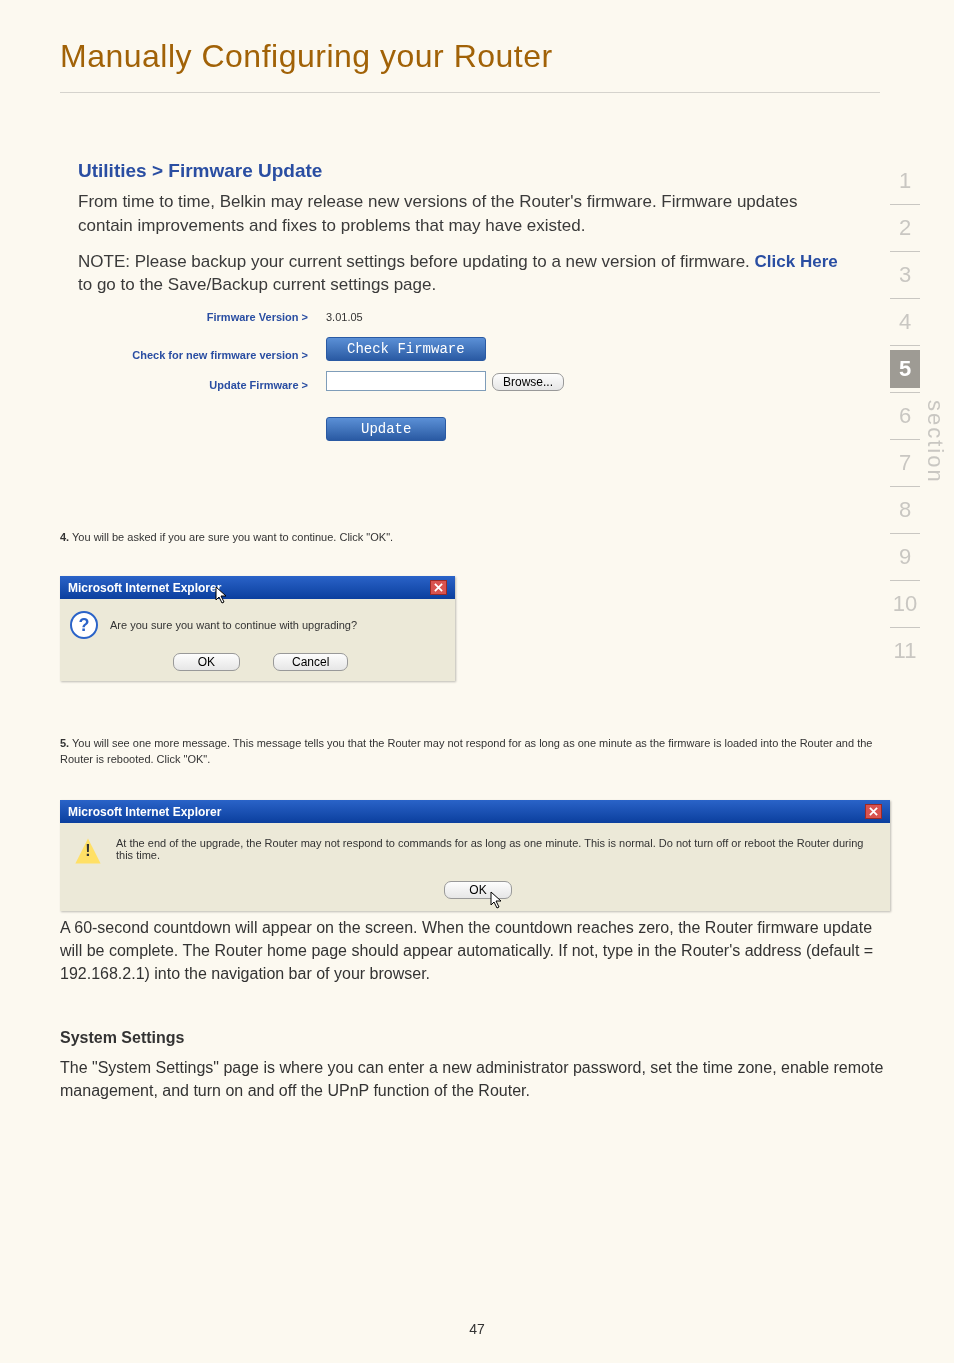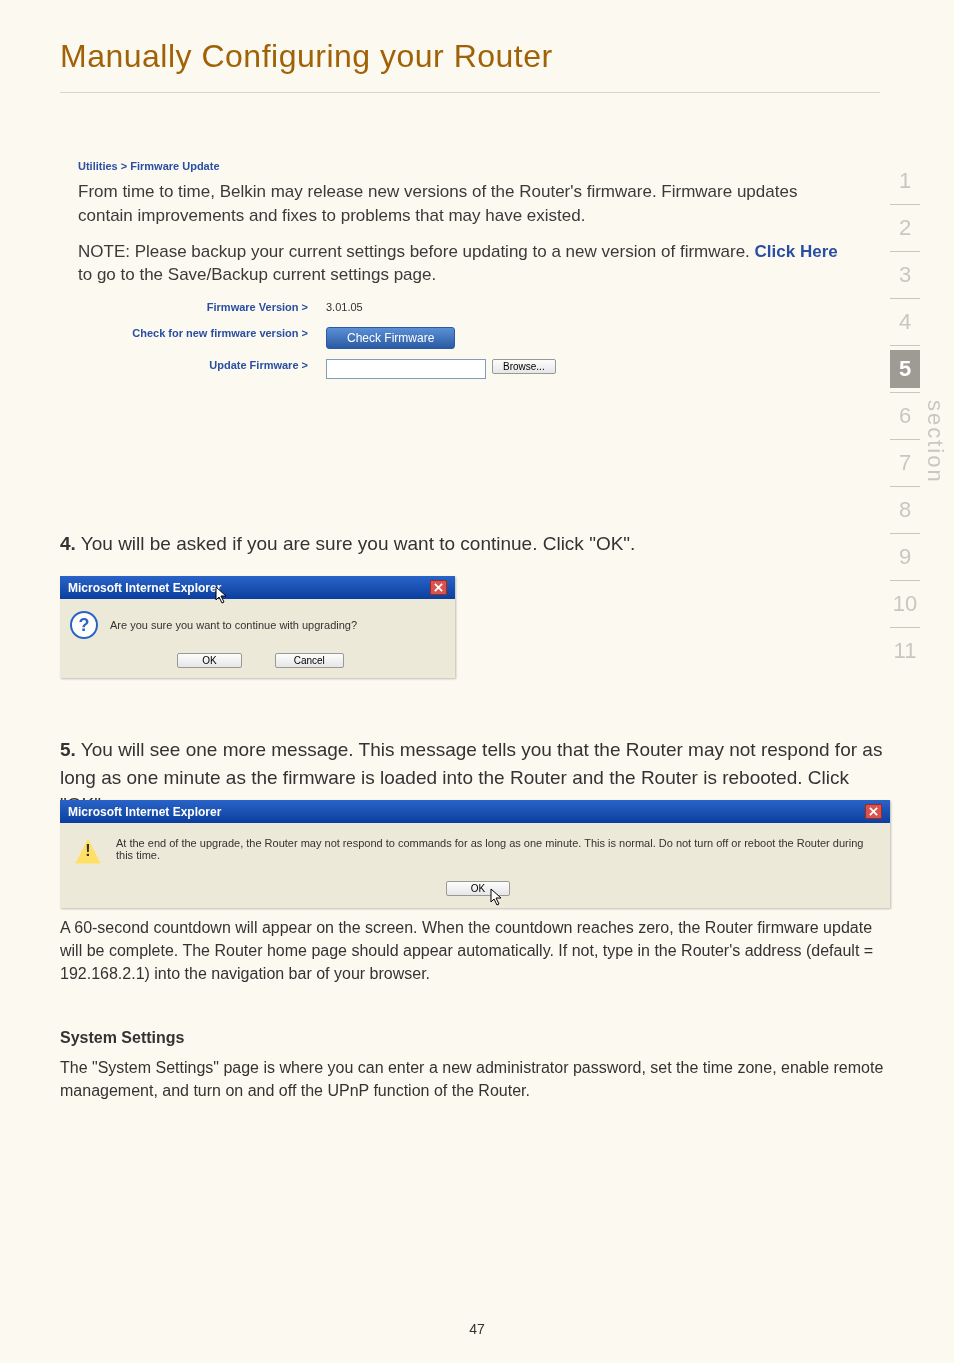--- a/index.html
+++ b/index.html
@@ -30,75 +30,76 @@
   }
   
   .util-panel {
     position: absolute;
     top: 160px;
     left: 78px;
     width: 760px;
   }
   .util-head {
     color: #2a4ea2;
-    font-size: 11px;
+    font-size: 19px;
     font-weight: bold;
     margin-bottom: 8px;
   }
   .util-text {
     font-size: 17px;
     color: #3a3a3a;
     line-height: 1.4;
     margin-bottom: 12px;
   }
   .util-link { color: #2a4ea2; font-weight: bold; margin-top: 24px; }
   .util-row {
     display: flex;
-    align-items: flex-start;
+    align-items: flex-end;
     font-size: 11px;
     margin-top: 14px;
   }
   .util-label {
     width: 248px;
     text-align: right;
     color: #2a4ea2;
     font-weight: bold;
     padding-right: 18px;
   }
   .util-val { color: #333; }
   .util-btn {
     background: linear-gradient(#5b90d6, #2a5aa3);
     color: #fff;
-    font-size: 12px;
+    font-size: 14px;
     padding: 3px 20px;
     border: 1px solid #2a5aa3;
     border-radius: 3px;
+    font-family: Liberation Mono, monospace;
   }
   .field-box {
     width: 160px;
     height: 20px;
     border: 1px solid #7f9db9;
     background: #fff;
     display: inline-block;
     vertical-align: middle;
   }
   .os-btn {
-    font-size: 10px;
+    font-size: 12px;
     padding: 1px 10px;
     border: 1px solid #999;
     background: linear-gradient(#fdfdfd,#e6e6e6);
-    border-radius: 2px;
+    border-radius: 7px;
     margin-left: 6px;
   }
   
   .step {
     position: absolute;
     left: 60px;
     width: 830px;
-    font-size: 19px;
+    font-size: 11px;
     line-height: 1.45;
     color: #333;
   }
   .step-num { font-weight: bold; }
   
   .dlg {
     position: absolute;
     left: 60px;
     width: 395px;
     box-shadow: 1px 1px 2px rgba(0,0,0,0.25);
@@ -229,20 +230,24 @@
     <div class="util-val">3.01.05</div>
   </div>
   <div class="util-row">
     <div class="util-label">Check for new firmware version &gt;</div>
     <div class="util-btn">Check Firmware</div>
   </div>
   <div class="util-row" style="margin-top:10px">
     <div class="util-label">Update Firmware &gt;</div>
     <div class="field-box"></div>
     <button class="os-btn">Browse...</button>
+  </div>
+  <div class="util-row" style="margin-top:26px">
+    <div class="util-label"></div>
+    <div class="util-btn" style="padding:3px 34px">Update</div>
   </div>
 </div>
 
 <div class="step" style="top:530px">
   <span class="step-num">4.</span><span> You will be asked if you are sure you want to continue. Click "OK".</span>
 </div>
 
 <div class="dlg" style="top:576px">
   <div class="dlg-title">
     <span>Microsoft Internet Explorer</span>

